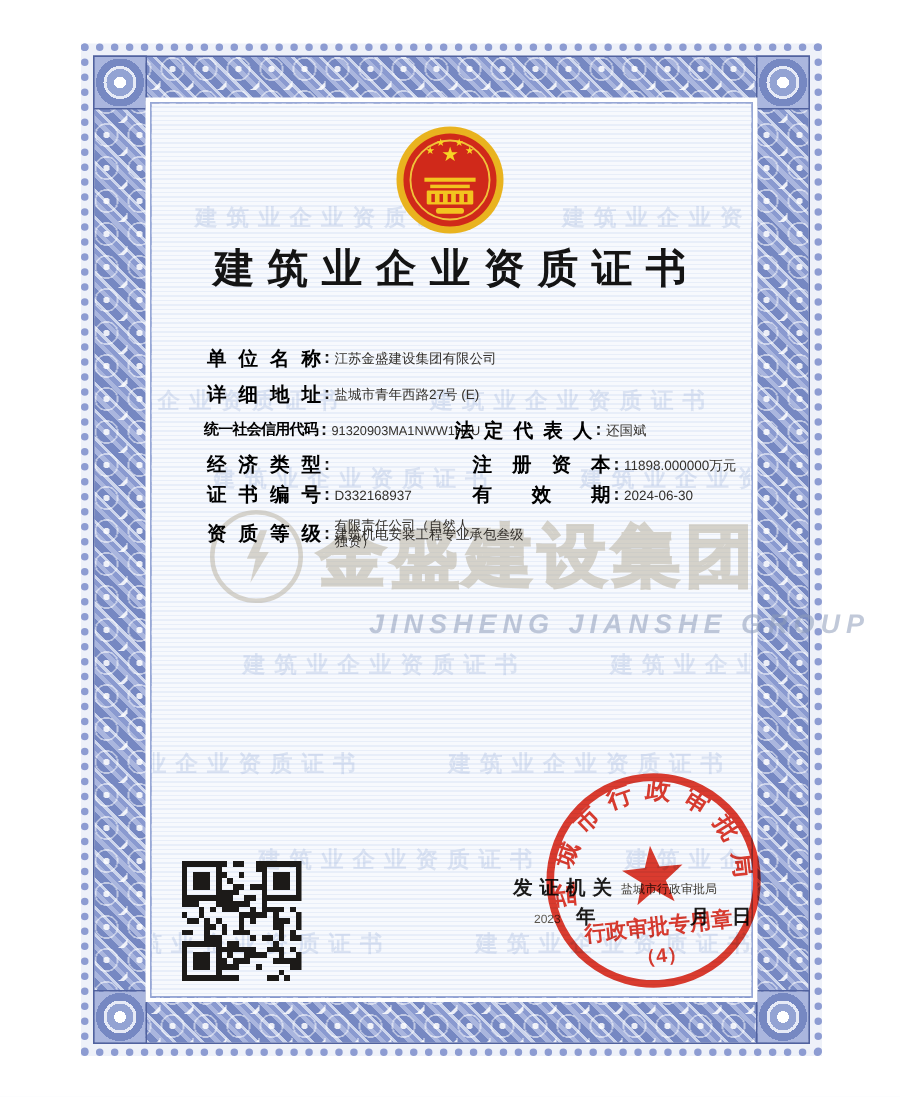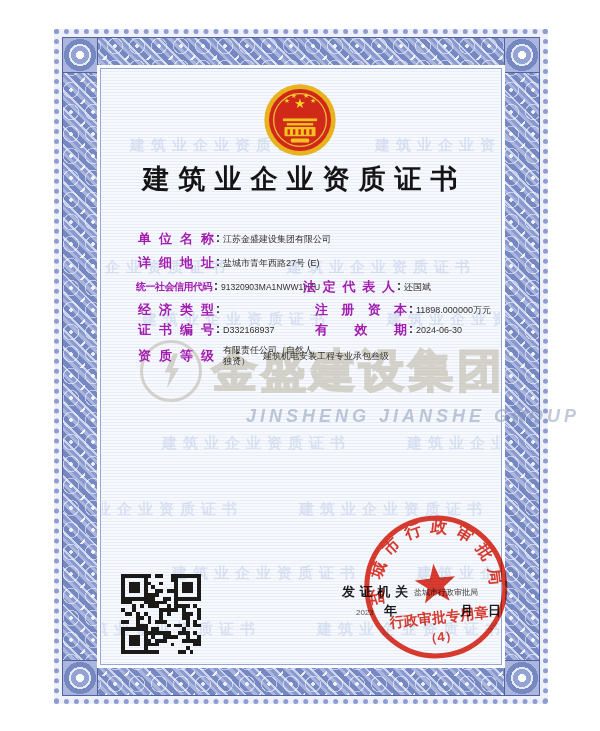--- a/index.html
+++ b/index.html
@@ -31,21 +31,21 @@
 
   
   .emblem{position:absolute;left:261px;top:82px;z-index:2;}
 
   
   .title{position:absolute;left:0;right:0;top:161px;text-align:center;z-index:2;
          font-size:27px;font-weight:bold;color:#141414;letter-spacing:9px;text-indent:9px;}
 
   
   .pair{position:absolute;display:flex;align-items:flex-start;z-index:2;}
-  .lbl{display:inline-block;width:76px;font-size:13px;font-weight:bold;color:#a21caf;
+  .lbl{display:inline-block;width:76px;font-size:13px;font-weight:bold;color:#000000;
        text-align:justify;text-align-last:justify;line-height:15px;flex:0 0 76px;}
   .lbl-long{font-size:10px;letter-spacing:-0.5px;text-align-last:auto;white-space:nowrap;}
   .lbl-r{width:92px;flex:0 0 92px;}
   .colon{font-size:12px;font-weight:bold;color:#1a1a1a;margin:0 3px 0 2px;line-height:15px;}
   .val{font-size:9px;color:#33302c;padding-top:3px;line-height:11px;}
   .val-code{font-size:8.5px;letter-spacing:0;}
   .val-wrap{width:98px;margin-top:40px;}
 
   
   .wm{position:absolute;left:140px;top:340px;width:360px;z-index:1;text-align:center;}
@@ -160,21 +160,21 @@
     <span class="lbl">证 书 编 号</span>
     <span class="colon">:</span>
     <span class="val">D332168937</span>
   </div>
   <div class="pair" style="left:315px;top:322px;">
     <span class="lbl lbl-r">有 效 期</span>
     <span class="colon">:</span>
     <span class="val">2024-06-30</span>
   </div>
 
-  <div class="pair" style="left:138px;top:348px;gap:20px;">
+  <div class="pair" style="left:138px;top:348px;">
     <span class="lbl">资 质 等 级</span>
     <span class="colon">:</span>
     <span class="val">建筑机电安装工程专业承包叁级</span>
   </div>
 
   <div class="wm">
     <div class="wm-row">
       <div class="wm-logo">
         <svg width="30" height="38" viewBox="0 0 100 130">
           <polygon points="58,5 28,70 48,70 36,125 78,55 56,55 74,5" fill="rgba(182,174,156,0.5)"></polygon>

